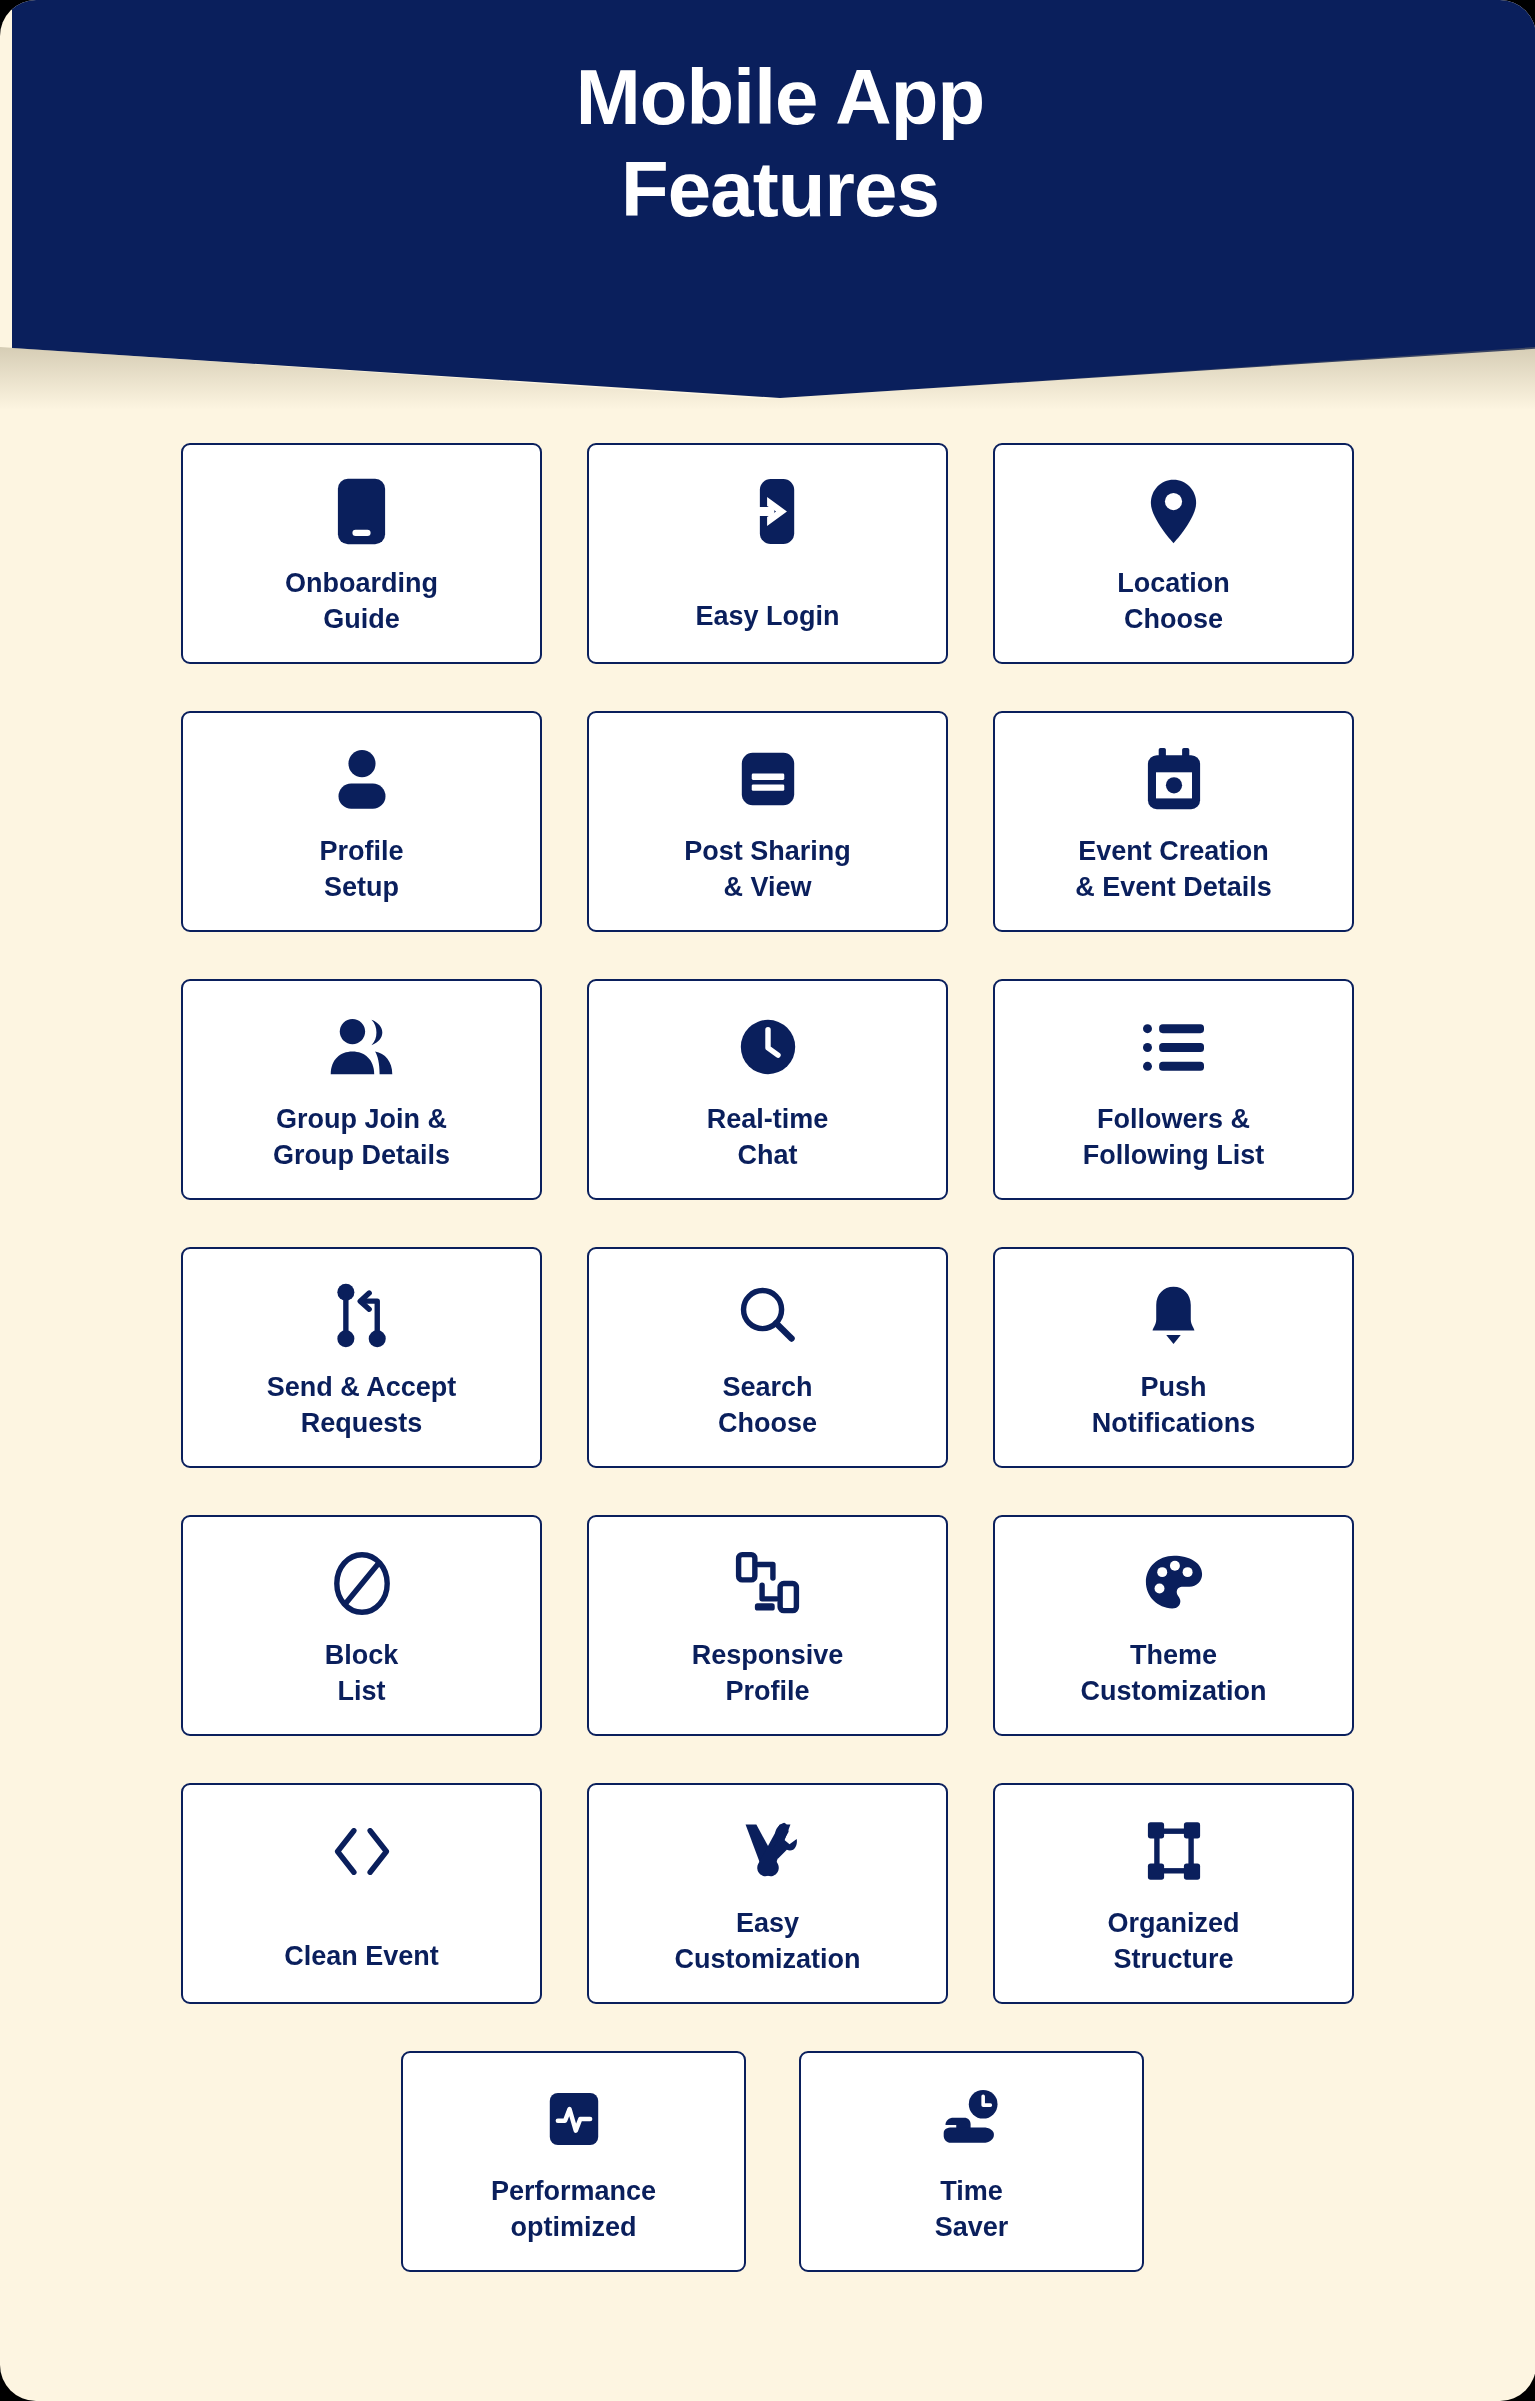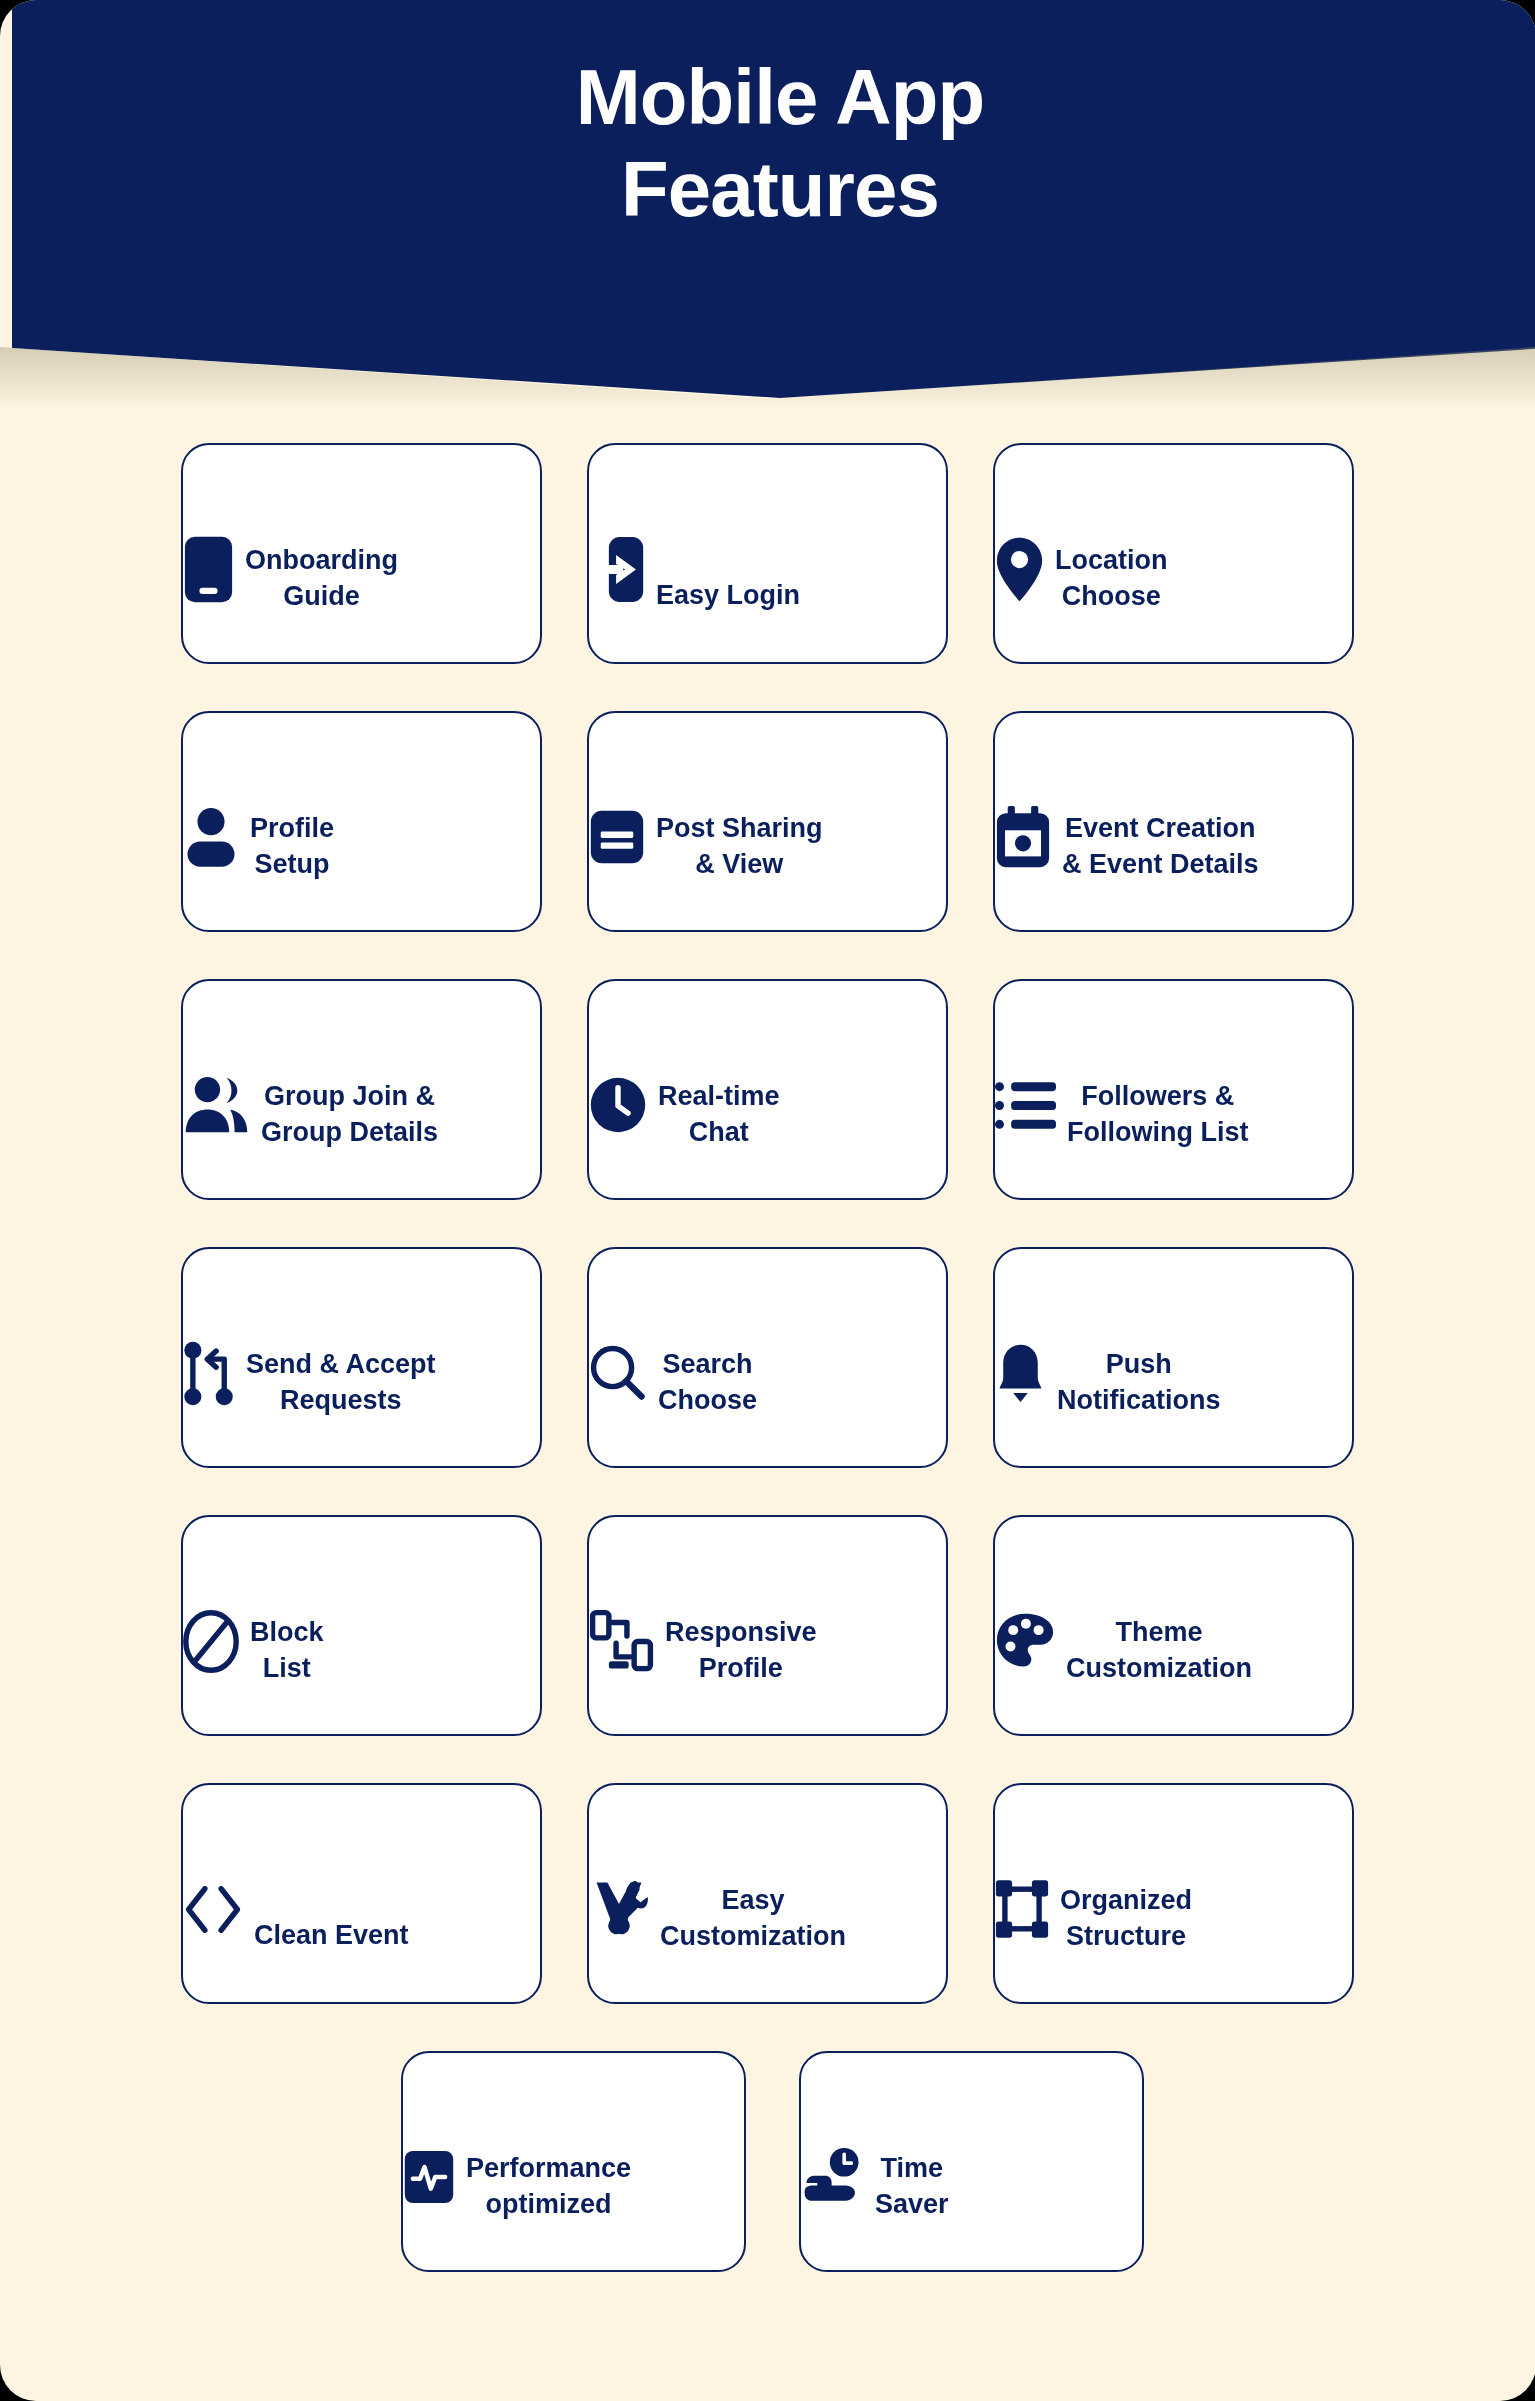--- a/index.html
+++ b/index.html
@@ -69,23 +69,23 @@
     gap: 47px 45px;
     justify-content: flex-start;
   }
 
   .card {
     box-sizing: border-box;
     width: 361px;
     height: 221px;
     background: #FFFFFF;
     border: 2.7px solid #0A1F5C;
-    border-radius: 28px;
-    display: flex;
-    flex-direction: row;
+    border-radius: 9px;
+    display: flex;
+    flex-direction: column;
     align-items: center;
     justify-content: flex-start;
     padding-top: 31px;
   }
   .card-icon {
     height: 70px;
     display: flex;
     align-items: center;
     justify-content: center;
     color: #0A1F5C;

